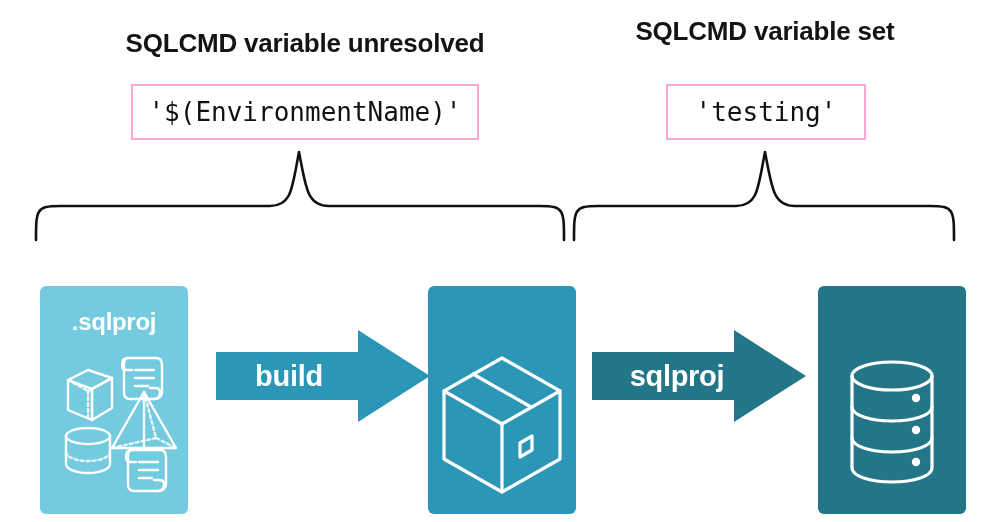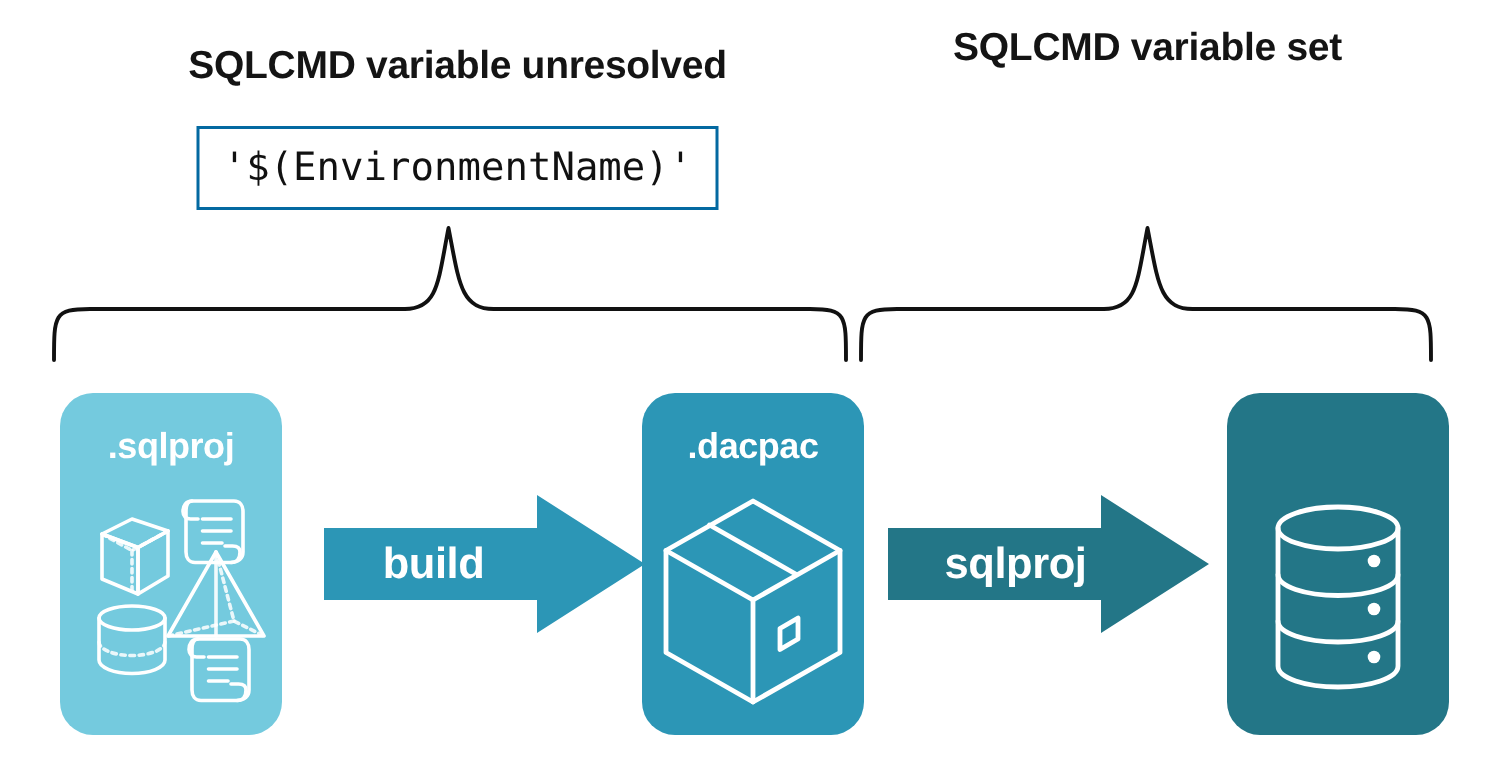--- a/index.html
+++ b/index.html
@@ -37,21 +37,21 @@
     left: 0; top: 28px; width: 610px;
   }
   #heading-set {
     left: 565px; top: 16px; width: 400px;
   }
 
   
   .code-box {
     position: absolute;
     box-sizing: border-box;
-    border: 2px solid #0369a1;
+    border: 2px solid #f9a8d4;
     background: #ffffff;
     font-family: "DejaVu Sans Mono", "Liberation Mono", monospace;
     font-size: 26px;
     color: #111111;
     display: flex;
     align-items: center;
     justify-content: center;
     letter-spacing: 0px;
   }
   #code-box-unresolved {
@@ -65,22 +65,23 @@
   .brace-svg {
     position: absolute;
     overflow: visible;
   }
   #brace-left-wrap { left: 30px; top: 148px; }
   #brace-right-wrap { left: 568px; top: 148px; }
 
   
   .artifact-box {
     position: absolute;
-    border-radius: 22px;
+    border-radius: 6px;
     display: block;
+    margin-top: 24px;
   }
   .artifact-label {
     position: absolute;
     left: 0; right: 0;
     top: 22px;
     text-align: center;
     color: #ffffff;
     font-family: "Liberation Sans", sans-serif;
     font-weight: bold;
     font-size: 24px;
@@ -129,20 +130,21 @@
 <body>
 
 <div class="stage">
 
   <div class="heading" id="heading-unresolved">SQLCMD variable unresolved</div>
 
   <div class="heading" id="heading-set">SQLCMD variable set</div>
 
   <div class="code-box" id="code-box-unresolved">'$(EnvironmentName)'</div>
 
+  <div class="code-box" id="code-box-set">'testing'</div>
 
   <svg class="brace-svg" id="brace-left-wrap" width="540" height="92" viewBox="0 0 540 92">
     <path d="M 6,92
              C 6,62 6,58 30,58
              L 240,58
              C 262,58 262,40 269,4
              C 276,40 277,58 299,58
              L 510,58
              C 534,58 534,62 534,92" fill="none" stroke="#111111" stroke-width="2.6" stroke-linecap="round" stroke-linejoin="round"></path>
   </svg>
@@ -207,21 +209,20 @@
   </div>
 
   <div class="arrow-wrap" id="arrow-build">
     <svg width="214" height="92" viewBox="0 0 214 92">
       <path d="M 0,22 L 142,22 L 142,0 L 214,46 L 142,92 L 142,70 L 0,70 Z" fill="#2C96B6"></path>
     </svg>
     <div class="arrow-label">build</div>
   </div>
 
   <div class="artifact-box" id="box-dacpac" style="background:#2C96B6;">
-    <div class="artifact-label">.dacpac</div>
     <div class="artifact-art">
       <svg viewBox="0 0 148 162" width="148" height="162">
         <g fill="none" stroke="#ffffff" stroke-width="3.2" stroke-linejoin="round" stroke-linecap="round">
 
           <path d="M 74,14 L 132,47 L 132,115 L 74,148 L 16,115 L 16,47 Z"></path>
 
           <path d="M 16,47 L 74,80 L 132,47"></path>
           <path d="M 74,80 L 74,148"></path>
 
           <path d="M 45,30 L 103,63"></path>

